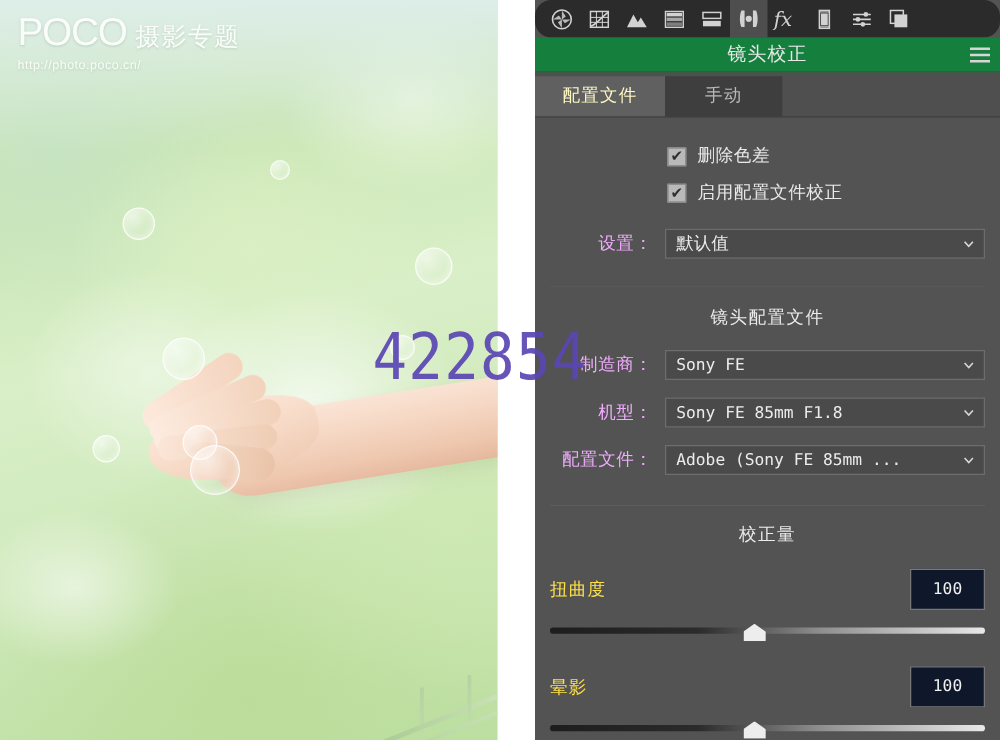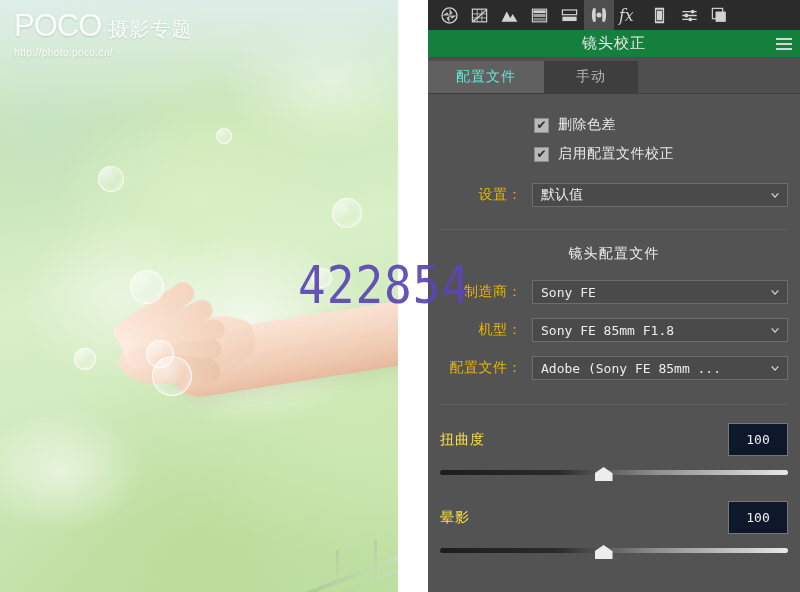--- a/index.html
+++ b/index.html
@@ -120,21 +120,21 @@
   
   .panel {
     position:absolute; left:428px; top:0; width:372px; height:592px;
     background: #535353; color: #e8e8e8;
     font-size: 14px;
   }
 
   
   .toolbar {
     height: 30px; background:#2b2b2b; display:flex; 
-    padding-left: 6px; gap: 0px;
+    padding-left: 6px; gap: 0px; border-radius: 13px;
   }
   .tbtn {
     width: 30px; height: 30px; display:flex; align-items:center; justify-content:center;
     color: #d2d2d2;
   }
   .tbtn.active { background:#4e4e4e; }
   .tbtn svg { display:block; }
 
   .panel-title-bar {
     height: 28px; background:#15803d;
@@ -146,40 +146,40 @@
     display:flex; flex-direction:column; justify-content:space-between; }
   .panel-menu i { display:block; height:2px; background:#d6d6d6; }
 
   
   .tabs { display:flex; height: 36px; align-items:flex-end; background:#4f4f4f;
           border-bottom:1px solid #3e3e3e; padding-top:4px; }
   .tab {
     height: 32px; display:flex; align-items:center; justify-content:center;
     font-size: 14px; letter-spacing:1px;
   }
-  .tab.active { background:#606060; color:#5eead4; width:116px; }
+  .tab.active { background:#606060; color:#fef9c3; width:104px; }
   .tab.inactive { background:#3e3e3e; color:#b9b9b9; width:94px; }
   .tab-filler { flex:1; height:32px; background:#4f4f4f; border-bottom:0; }
 
   .panel-body { padding: 0 12px; }
 
   
   .cbrow { display:flex; align-items:center; gap:9px; }
   .cbrow.r1 { margin-top: 22px; padding-left: 94px; }
   .cbrow.r2 { margin-top: 11px; padding-left: 94px; }
   .cbox {
     width:15px; height:15px; background:#b9b9b9; border:1px solid #8e8e8e;
     display:flex; align-items:center; justify-content:center;
     color:#2f2f2f; font-size:12px; line-height:1;
   }
   .cblabel { font-size:14px; color:#e9e9e9; letter-spacing:.5px; }
 
   
   .frow { display:flex; align-items:center; margin-top: 14px; }
-  .flabel { width: 92px; text-align:right; padding-right:10px; font-size:14px; color:#eab308; letter-spacing:.5px; }
+  .flabel { width: 92px; text-align:right; padding-right:10px; font-size:14px; color:#f0abfc; letter-spacing:.5px; }
   .fselect {
     flex:1; height: 24px; background:#4a4a4a; border:1px solid #6d6d6d;
     display:flex; align-items:center; padding: 0 8px;
     font-size:13px; color:#ececec; position:relative;
     font-family:"DejaVu Sans Mono","Liberation Mono",monospace;
   }
   .fselect.cn { font-family:"Liberation Sans", sans-serif; font-size:14px; }
   .chev { position:absolute; right:7px; top:6px; width:10px; height:10px; }
 
   .divider { height:1px; background:#454545; border-bottom:1px solid #5e5e5e; margin: 16px 0 0 0; }
@@ -395,20 +395,21 @@
         <div class="fselect">
           <span>Adobe (Sony FE 85mm ...</span>
           <svg class="chev" viewBox="0 0 12 12">
               <path d="M2 4 L6 8.5 L10 4" fill="none" stroke="#d8d8d8" stroke-width="1.5"></path>
             </svg>
         </div>
       </div>
 
       <div class="divider" style="margin-top:24px;"></div>
 
+      <div class="section-head" style="margin-top:14px;">校正量</div>
 
       <div class="slider-block" style="margin-top:18px;">
         <div class="slider-top">
           <span class="slider-name">扭曲度</span>
           <span class="slider-val">100</span>
         </div>
         <div class="track-wrap">
           <div class="track"></div>
           <div class="knob" style="left:47%"></div>
         </div>

